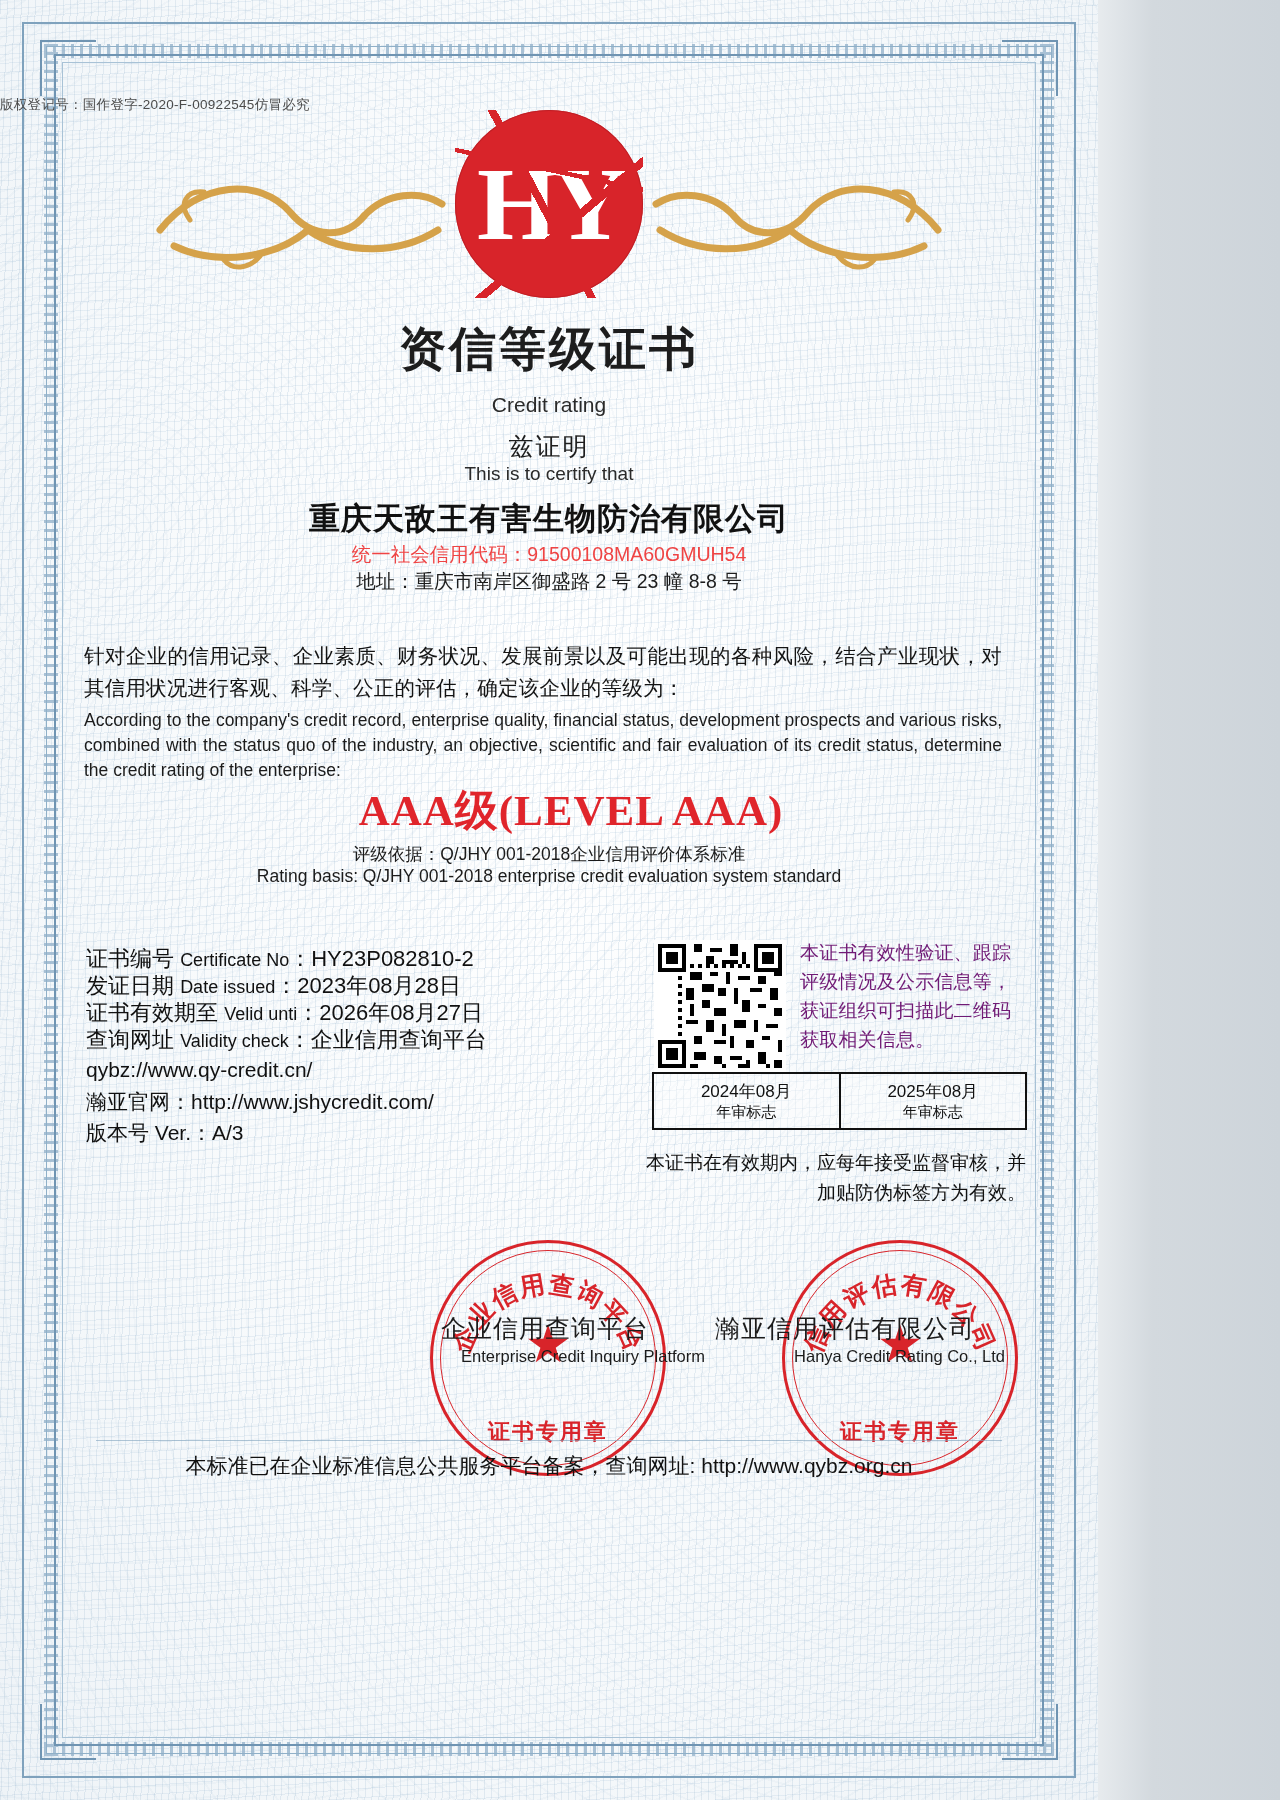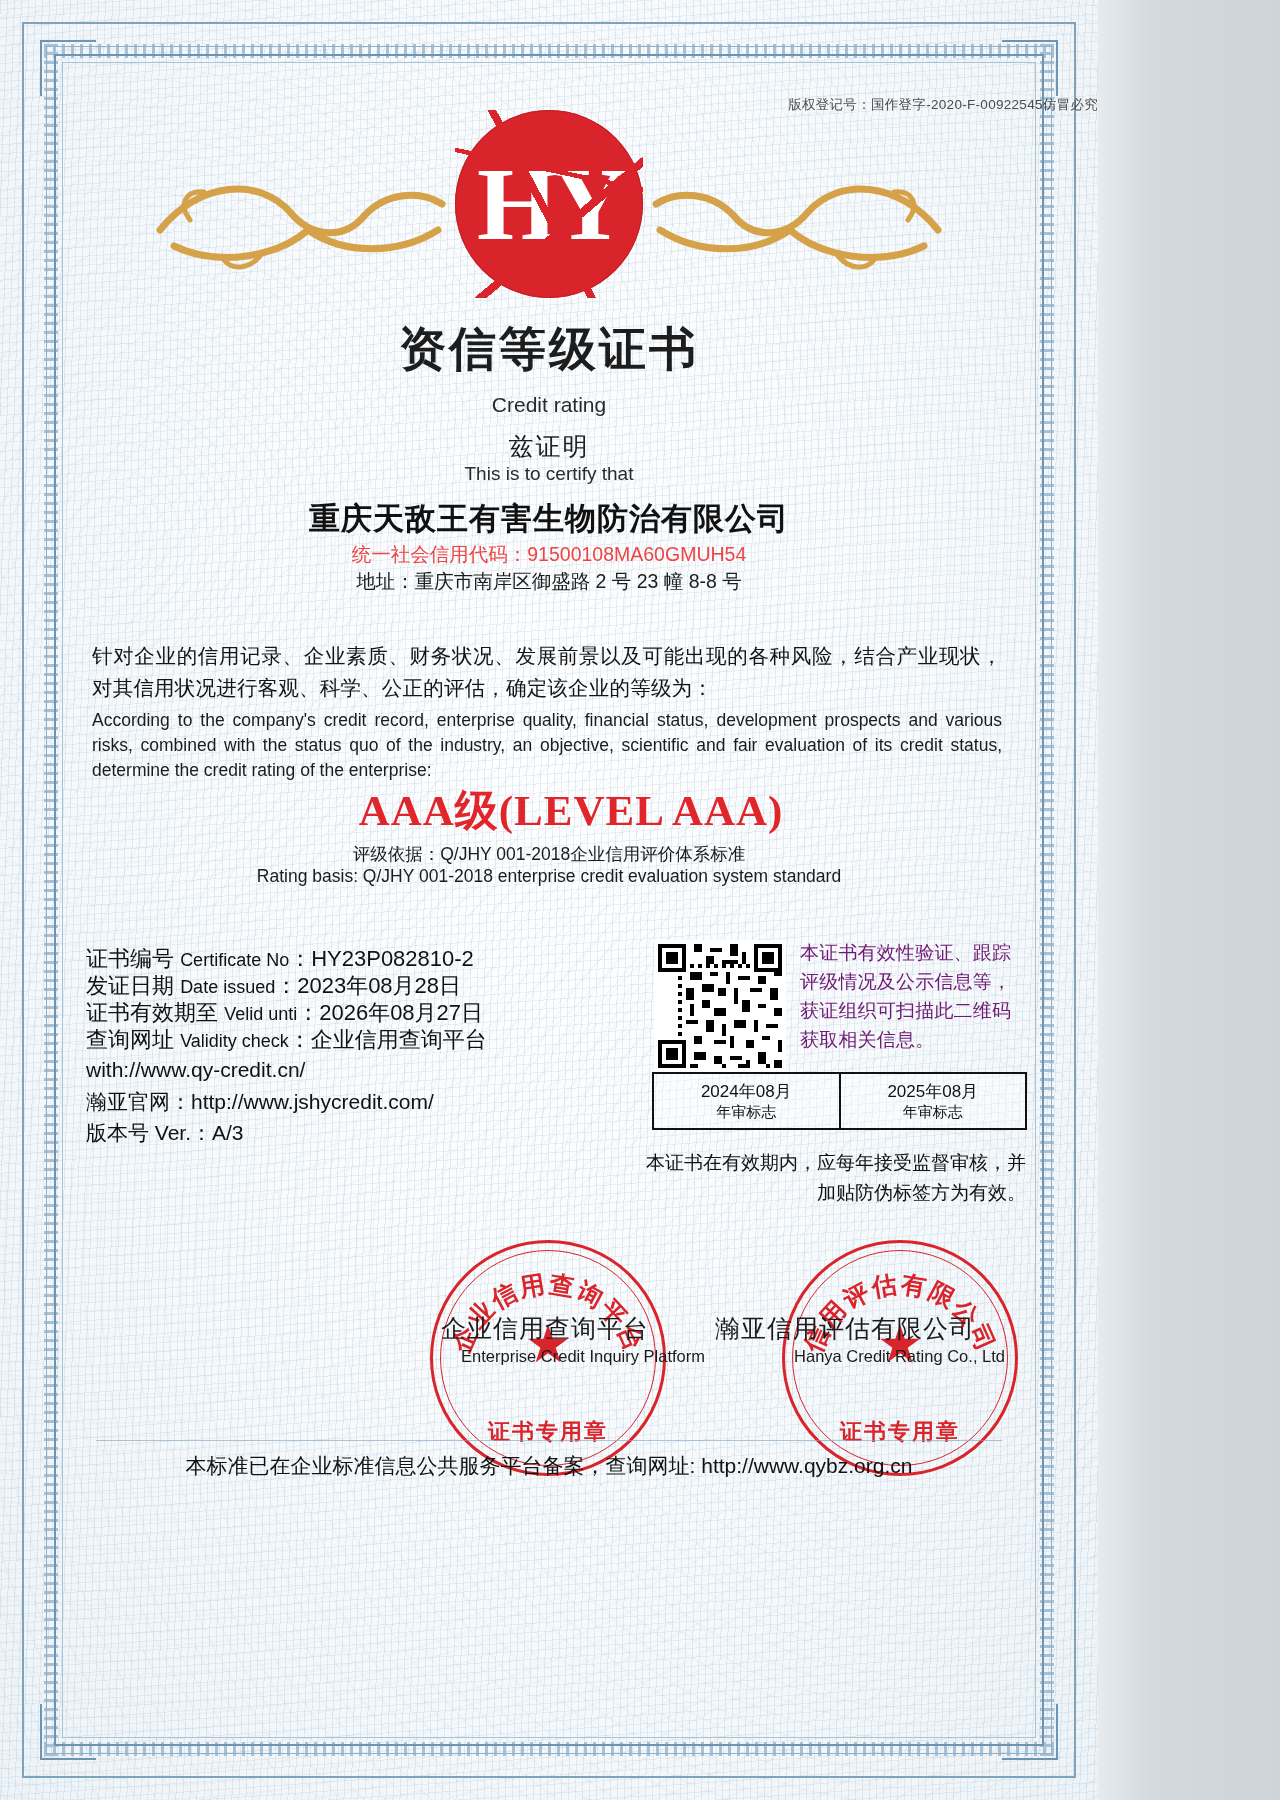--- a/index.html
+++ b/index.html
@@ -64,21 +64,21 @@
   .corner.tl { left:40px; top:40px; border-right:none; border-bottom:none; }
   .corner.tr { right:40px; top:40px; border-left:none; border-bottom:none; }
   .corner.bl { left:40px; bottom:40px; border-right:none; border-top:none; }
   .corner.br { right:40px; bottom:40px; border-left:none; border-top:none; }
 
   
   #content { position:absolute; left:0; top:0; width:1098px; height:1800px; }
 
   .copyright {
     position:absolute; top:96px; left:0; width:100%;
-    text-align:right; font-size:13.5px; color:#4b4b4b;
+    text-align:left; font-size:13.5px; color:#4b4b4b;
     letter-spacing:.3px;
   }
 
   
   .flourish { position:absolute; top:160px; }
   .flourish.left { left:150px; }
   .flourish.right { right:150px; transform:scaleX(-1); }
 
   
   #logo {
@@ -128,21 +128,21 @@
   .reg-code {
     position:absolute; top:541px; width:100%; text-align:center;
     font-size:19.5px; color:#ef4444;
   }
   .address {
     position:absolute; top:568px; width:100%; text-align:center;
     font-size:19.5px; color:#1d1d1d;
   }
 
   .para {
-    position:absolute; left:92px; right:96px; top:640px;
+    position:absolute; left:84px; right:96px; top:640px;
   }
   .para .cn {
     font-size:20.5px; color:#141414; line-height:32px; text-align:justify;
     letter-spacing:.2px;
   }
   .para .en {
     margin-top:4px;
     font-size:17.5px; color:#1b1b1b; line-height:25px; text-align:justify;
   }
 
@@ -321,21 +321,21 @@
         <span class="lbl-en">Date issued</span><span>：</span><span>2023年08月28日</span>
       </div>
       <div class="row">
         <span>证书有效期至</span>
         <span class="lbl-en">Velid unti</span><span>：</span><span>2026年08月27日</span>
       </div>
       <div class="row">
         <span>查询网址</span>
         <span class="lbl-en">Validity check</span><span>：</span><span>企业信用查询平台</span>
       </div>
-      <div class="url">with://www.qy-credit.cn/</div>
+      <div class="url">qybz://www.qy-credit.cn/</div>
       <div class="url">瀚亚官网：http://www.jshycredit.com/</div>
       <div class="url">版本号 Ver.：A/3</div>
     </div>
 
     <div id="qr">
       <svg width="132" height="132" viewBox="0 0 33 33" shape-rendering="crispEdges">
         <rect width="33" height="33" fill="#ffffff"></rect>
         <g fill="#000000">
 
           <rect x="1" y="1" width="7" height="7"></rect>

